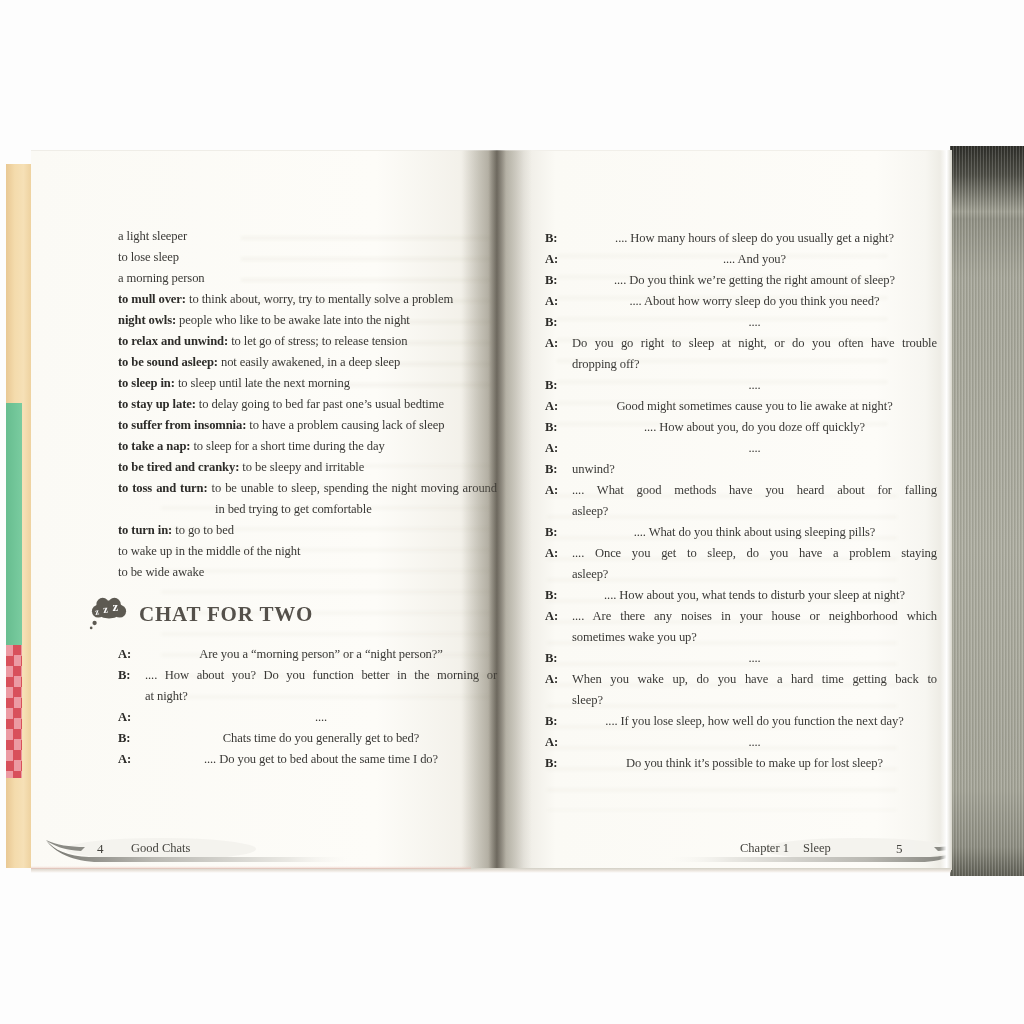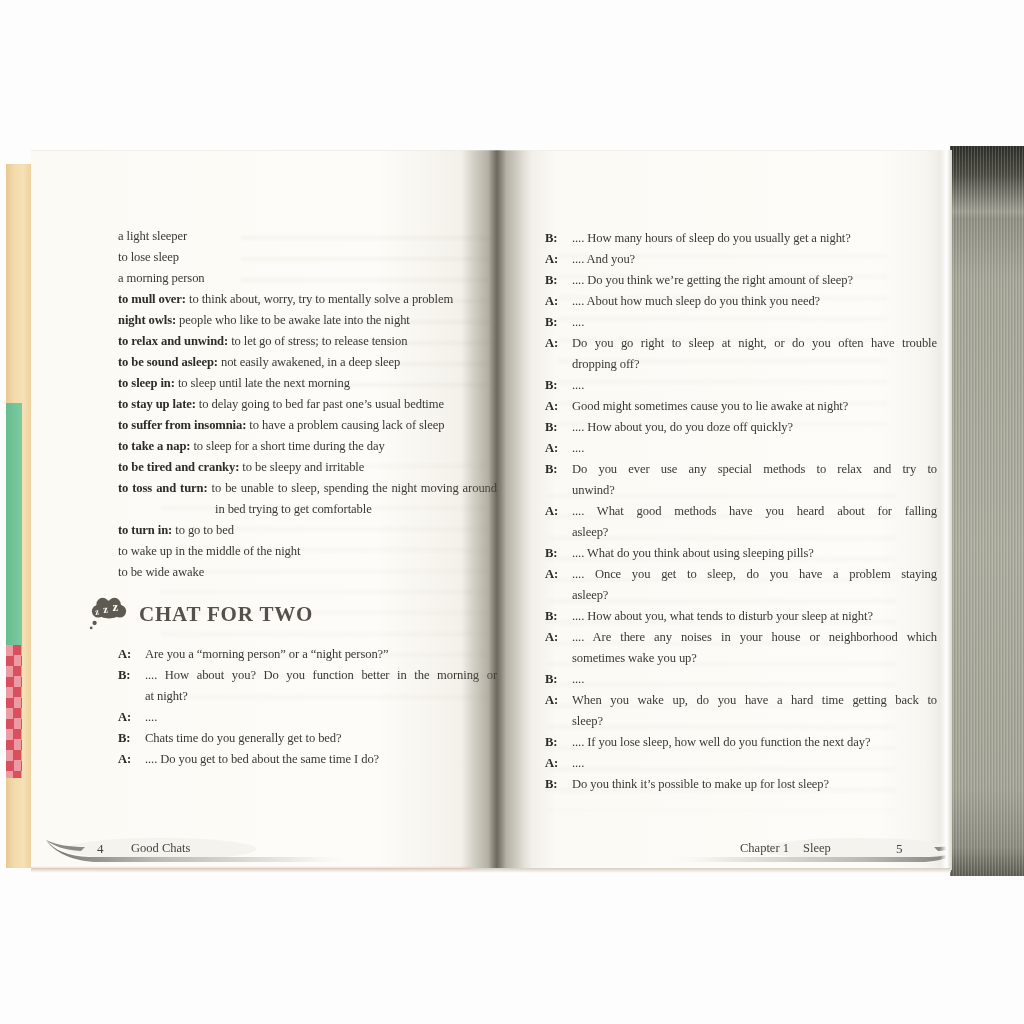--- a/index.html
+++ b/index.html
@@ -59,21 +59,21 @@
   .vitem b{color:#2d2c29;}
 
   .chat-heading{display:flex;align-items:center;margin:13px 0 12px -30px;height:36px;}
   .chat-heading svg{flex:0 0 auto;}
   .chat-heading h2{margin:0 0 0 9px;font-size:21px;line-height:24px;font-weight:bold;
     color:#54504a;letter-spacing:.8px;}
 
   .dline{position:relative;margin:0;padding-left:27px;}
   .spk{position:absolute;left:0;top:0;font-weight:bold;color:#2d2c29;}
   .txt{display:block;}
-  .txt.nowrap{white-space:nowrap;}
+  .txt.nowrap{white-space:nowrap;text-align:center;}
   .seg1{display:block;white-space:normal;text-align:justify;text-align-last:justify;}
   .seg2{display:block;white-space:nowrap;}
 
   
   .footer{position:absolute;bottom:6px;height:28px;z-index:3;font-size:12.5px;color:#45443f;}
   .footer .ftext{position:absolute;top:4px;}
   .footer-left{left:10px;width:340px;}
   .footer-right{right:-30px;width:350px;margin-top:10px;}
   .fnum{font-size:13px;}
   .swoosh{position:absolute;left:0;top:0;}
@@ -216,21 +216,21 @@
               <span class="txt nowrap">.... And you?</span>
             </p>
 
             <p class="dline">
               <span class="spk">B:</span>
               <span class="txt nowrap">.... Do you think we’re getting the right amount of sleep?</span>
             </p>
 
             <p class="dline">
               <span class="spk">A:</span>
-              <span class="txt nowrap">.... About how much sleep do you think you need?</span>
+              <span class="txt nowrap">.... About how worry sleep do you think you need?</span>
             </p>
 
             <p class="dline">
               <span class="spk">B:</span>
               <span class="txt nowrap">....</span>
             </p>
 
             <p class="dline">
               <span class="spk">A:</span>
               <span class="txt">
@@ -255,21 +255,20 @@
             </p>
 
             <p class="dline">
               <span class="spk">A:</span>
               <span class="txt nowrap">....</span>
             </p>
 
             <p class="dline">
               <span class="spk">B:</span>
               <span class="txt">
-                <span class="seg1">Do you ever use any special methods to relax and try to</span>
                 <span class="seg2">unwind?</span>
               </span>
             </p>
 
             <p class="dline">
               <span class="spk">A:</span>
               <span class="txt">
                 <span class="seg1">.... What good methods have you heard about for falling</span>
                 <span class="seg2">asleep?</span>
               </span>

